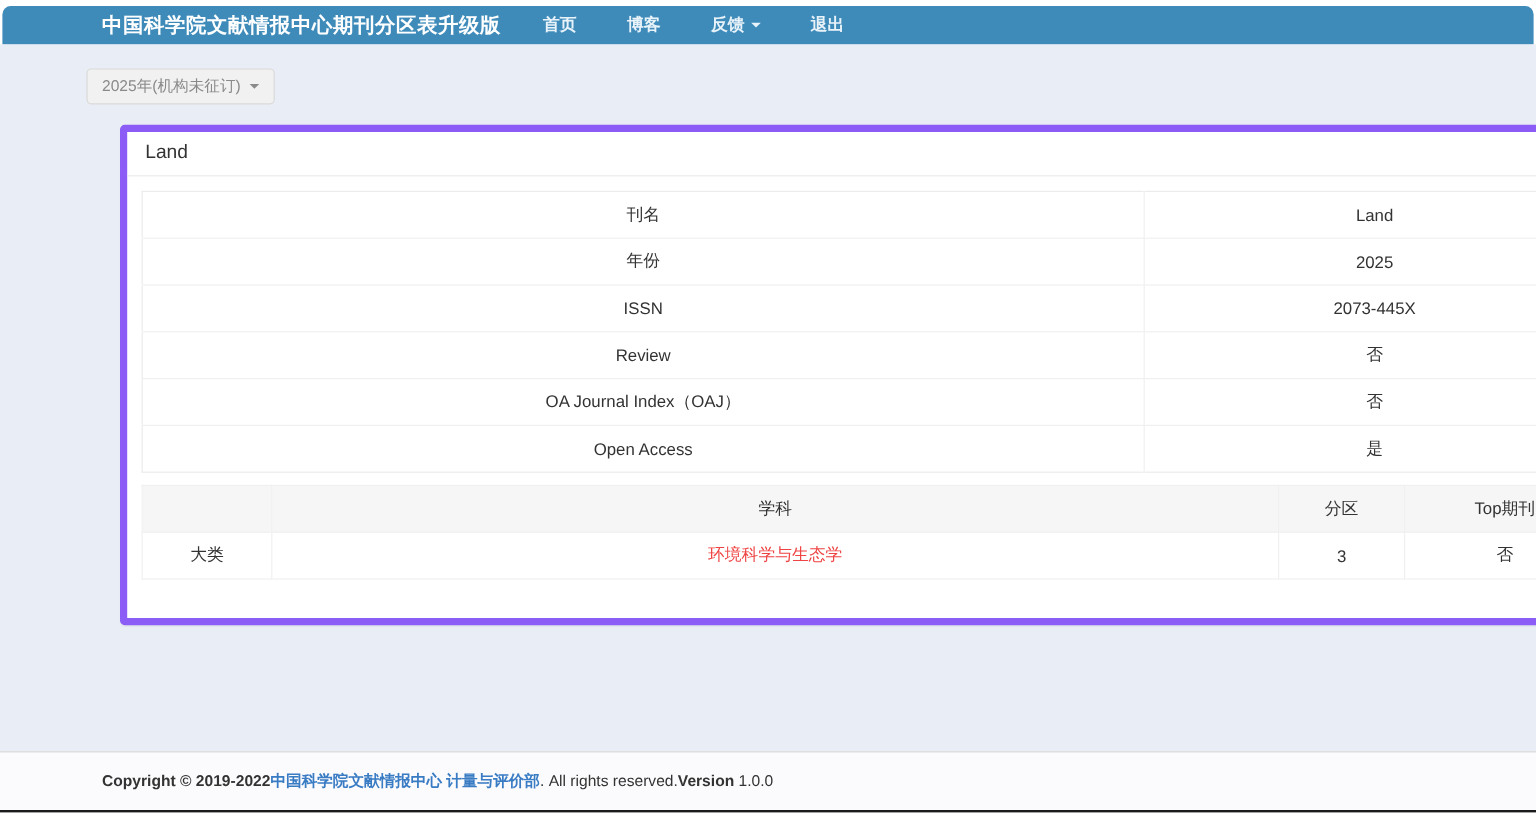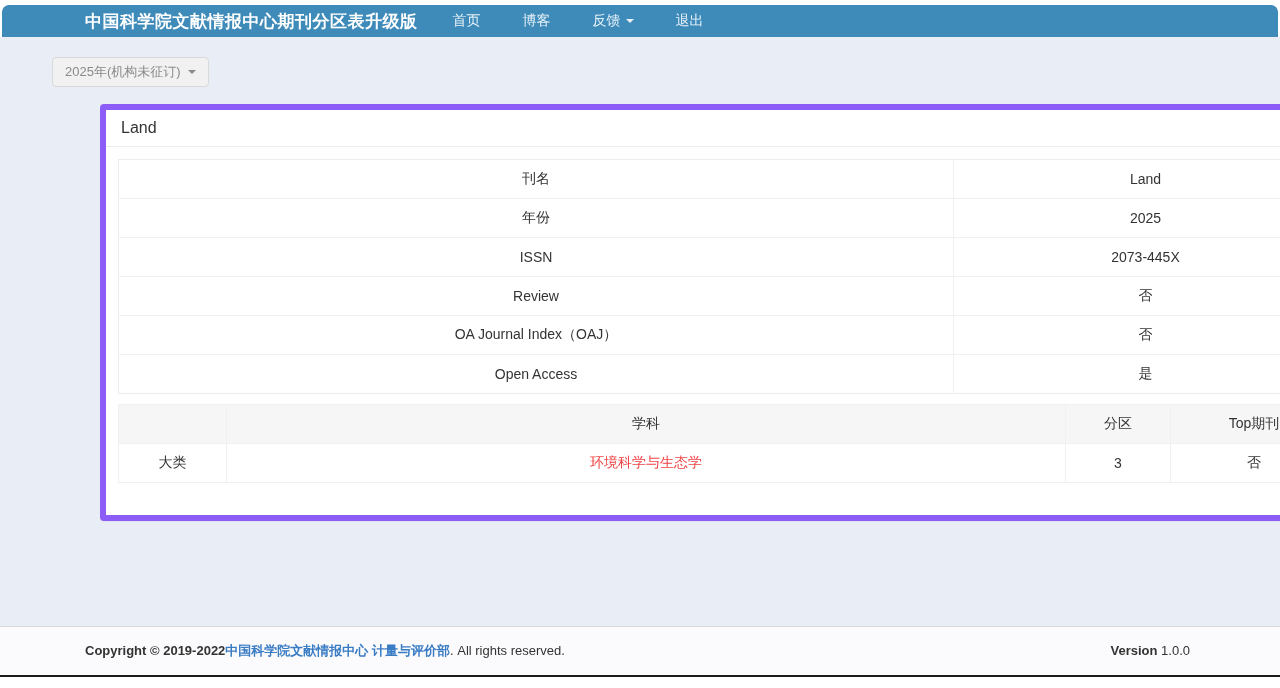--- a/index.html
+++ b/index.html
@@ -32,40 +32,41 @@
   }
   .navbar-nav { display: flex; align-items: center; margin-left: 14px; list-style: none; }
   .nav-item {
     color: #e8f2f9;
     font-size: 14px;
     padding: 12px 21px;
     cursor: pointer;
     white-space: nowrap;
     display: flex;
     align-items: center;
+    font-weight: bold;
   }
   .caret {
     display: inline-block;
     width: 0; height: 0;
     margin-left: 5px;
     border-left: 4px solid transparent;
     border-right: 4px solid transparent;
     border-top: 4px solid #e8f2f9;
   }
 
   
   .content {
     height: 589px;
     background: #e9edf5;
     padding-top: 20px;
   }
   .year-btn {
     display: inline-flex;
     align-items: center;
-    margin-left: 52px;
+    margin-left: 72px;
     height: 30px;
     padding: 0 12px;
     background: #f1f1f1;
     border: 1px solid #d9d9d9;
     border-radius: 4px;
     color: #8a8a8a;
     font-size: 13px;
     cursor: pointer;
   }
   .year-btn .caret { border-top-color: #8a8a8a; margin-left: 7px; }
@@ -103,21 +104,20 @@
   .col-top  { width: 167px; }
   .subject-link { color: #ef4444; text-decoration: none; cursor: pointer; }
 
   
   .footer {
     height: 49px;
     background: #fbfbfd;
     border-top: 1px solid #d8d8d8;
     display: flex;
     align-items: center;
-    justify-content: space-between;
     padding: 0 90px 1px 85px;
     font-size: 13px;
     color: #333333;
   }
   .bold { font-weight: bold; }
   .footer-link { color: #3a7cc4; font-weight: bold; text-decoration: none; cursor: pointer; }
   .bottom-edge { height: 2px; background: #1b1b1b; }
 </style>
 </head>
 <body>

